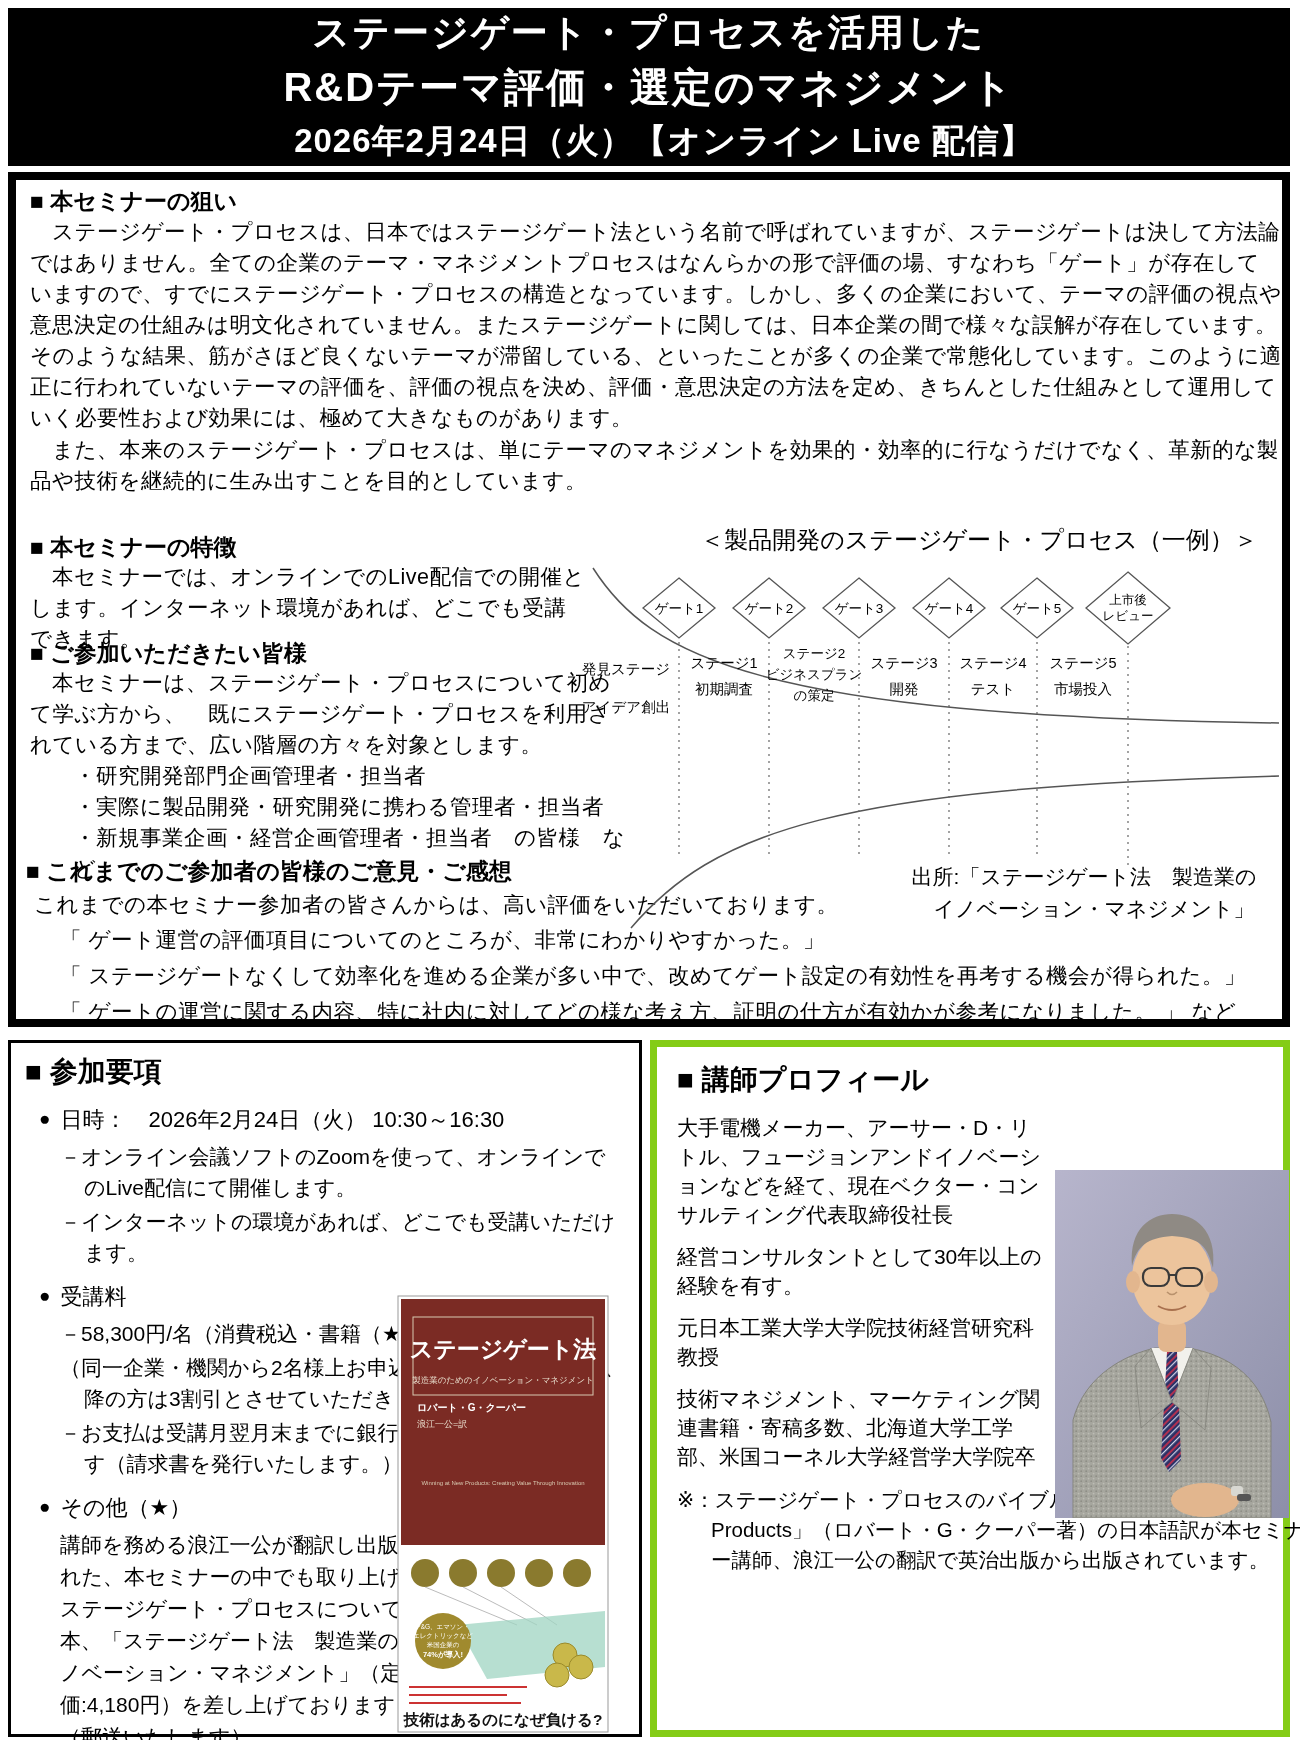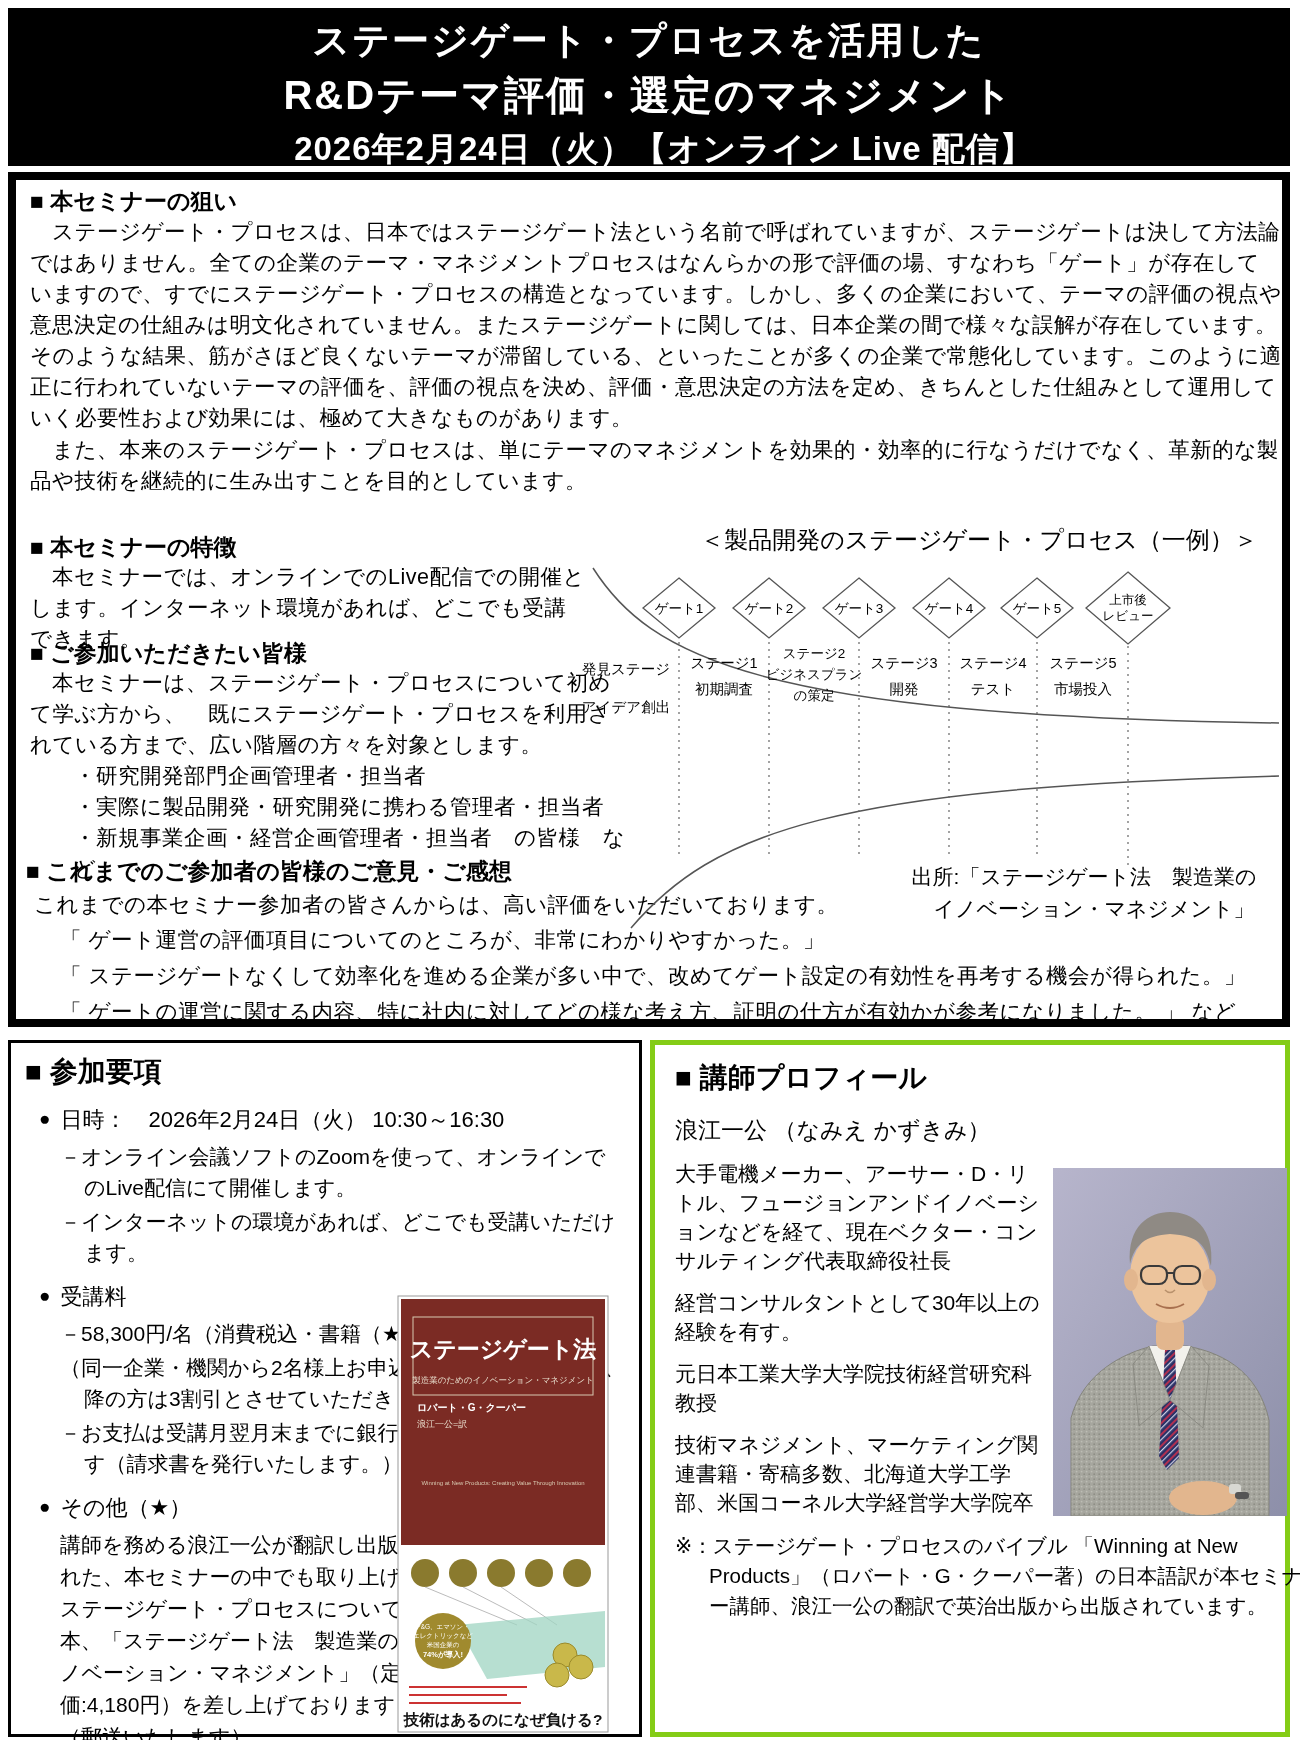--- a/index.html
+++ b/index.html
@@ -1,20 +1,20 @@
 <!DOCTYPE html>
 <html><head>
 <meta charset="utf-8">
 <style>
   html,body{margin:0;padding:0;width:1300px;height:1740px;background:#fff;color:#000;
     font-family:"Liberation Sans","DejaVu Sans",sans-serif;overflow:hidden;}
   .abs{position:absolute;}
   
   #header{left:8px;top:8px;width:1282px;height:158px;background:#000;color:#fff;text-align:center;}
-  #header .ht1{font-size:37px;font-weight:bold;letter-spacing:2px;padding-top:8px;}
+  #header .ht1{font-size:37px;font-weight:bold;letter-spacing:2px;padding-top:0;}
   #header .ht2{font-size:40px;font-weight:bold;letter-spacing:2px;margin-top:2px;}
   #header .ht3{font-size:33px;font-weight:bold;letter-spacing:1px;margin-top:4px;padding-left:30px;}
   
   #main-box{left:8px;top:172px;width:1282px;height:855px;border:8px solid #000000;box-sizing:border-box;}
   .sec-h{font-size:23px;font-weight:bold;line-height:30px;}
   .body-t{font-size:21.5px;line-height:31px;letter-spacing:0.5px;}
   #aim{position:absolute;left:14px;top:6px;width:1252px;}
   #aim p{margin:1px 0;}
   #features{position:absolute;left:14px;top:352px;width:558px;}
   #audience{position:absolute;left:14px;top:458px;width:602px;}
@@ -26,21 +26,21 @@
   
   #req-box{left:8px;top:1040px;width:634px;height:697px;border:3px solid #000;box-sizing:border-box;}
   #req-box .inner{position:absolute;left:14px;top:10px;width:600px;}
   .box-h{font-size:28px;font-weight:bold;margin-bottom:14px;}
   .req-item{font-size:22px;margin:14px 0 6px 14px;}
   .req-item .mk{font-size:19px;margin-right:10px;vertical-align:2px;}
   .rsubs{margin-left:35px;font-size:21px;line-height:31px;}
   .rsub{padding-left:24px;text-indent:-24px;margin-top:3px;}
   .rsub-narrow{width:372px;margin-top:3px;line-height:32px;}
   #book-svg{position:absolute;left:386px;top:252px;}
-  #prof-box{left:650px;top:1040px;width:640px;height:697px;border:5px solid #84cc16;box-sizing:border-box;}
+  #prof-box{left:650px;top:1040px;width:640px;height:697px;border:7px solid #84cc16;box-sizing:border-box;}
   #prof-box .inner{position:absolute;left:20px;top:14px;width:600px;}
   .prof-name{font-size:23px;margin:18px 0 4px 0;}
   .prof-p{font-size:21px;line-height:29px;width:368px;margin:13px 0;}
   .prof-note{font-size:20.5px;line-height:30px;width:596px;margin-top:14px;padding-left:34px;text-indent:-34px;}
   #photo-svg{position:absolute;left:398px;top:123px;}
 </style>
 </head>
 <body>
 
 <div id="header" class="abs">
@@ -185,21 +185,20 @@
     <line x1="12" y1="392" x2="130" y2="392" stroke="#cc3333" stroke-width="2"></line>
     <line x1="12" y1="400" x2="110" y2="400" stroke="#cc3333" stroke-width="2"></line>
     <line x1="12" y1="408" x2="124" y2="408" stroke="#cc3333" stroke-width="2"></line>
     <text x="106" y="430" font-size="15.5" font-weight="bold" text-anchor="middle" fill="#111">技術はあるのになぜ負ける?</text>
   </svg>
 </div>
 
 <div id="prof-box" class="abs">
   <div class="inner">
     <div class="box-h">■ 講師プロフィール</div>
-    <div class="prof-name">浪江一公 （なみえ かずきみ）</div>
     <div class="prof-p">大手電機メーカー、アーサー・D・リトル、フュージョンアンドイノベーションなどを経て、現在ベクター・コンサルティング代表取締役社長</div>
     <div class="prof-p">経営コンサルタントとして30年以上の経験を有す。</div>
     <div class="prof-p">元日本工業大学大学院技術経営研究科教授</div>
     <div class="prof-p">技術マネジメント、マーケティング関連書籍・寄稿多数、北海道大学工学部、米国コーネル大学経営学大学院卒</div>
     <div class="prof-note">※：ステージゲート・プロセスのバイブル 「Winning at New Products」（ロバート・G・クーパー著）の日本語訳が本セミナー講師、浪江一公の翻訳で英治出版から出版されています。</div>
   </div>
 
   <svg id="photo-svg" width="234" height="348" viewBox="0 0 234 348">
     <defs>
       <linearGradient id="pbg" x1="0" y1="0" x2="1" y2="1">

